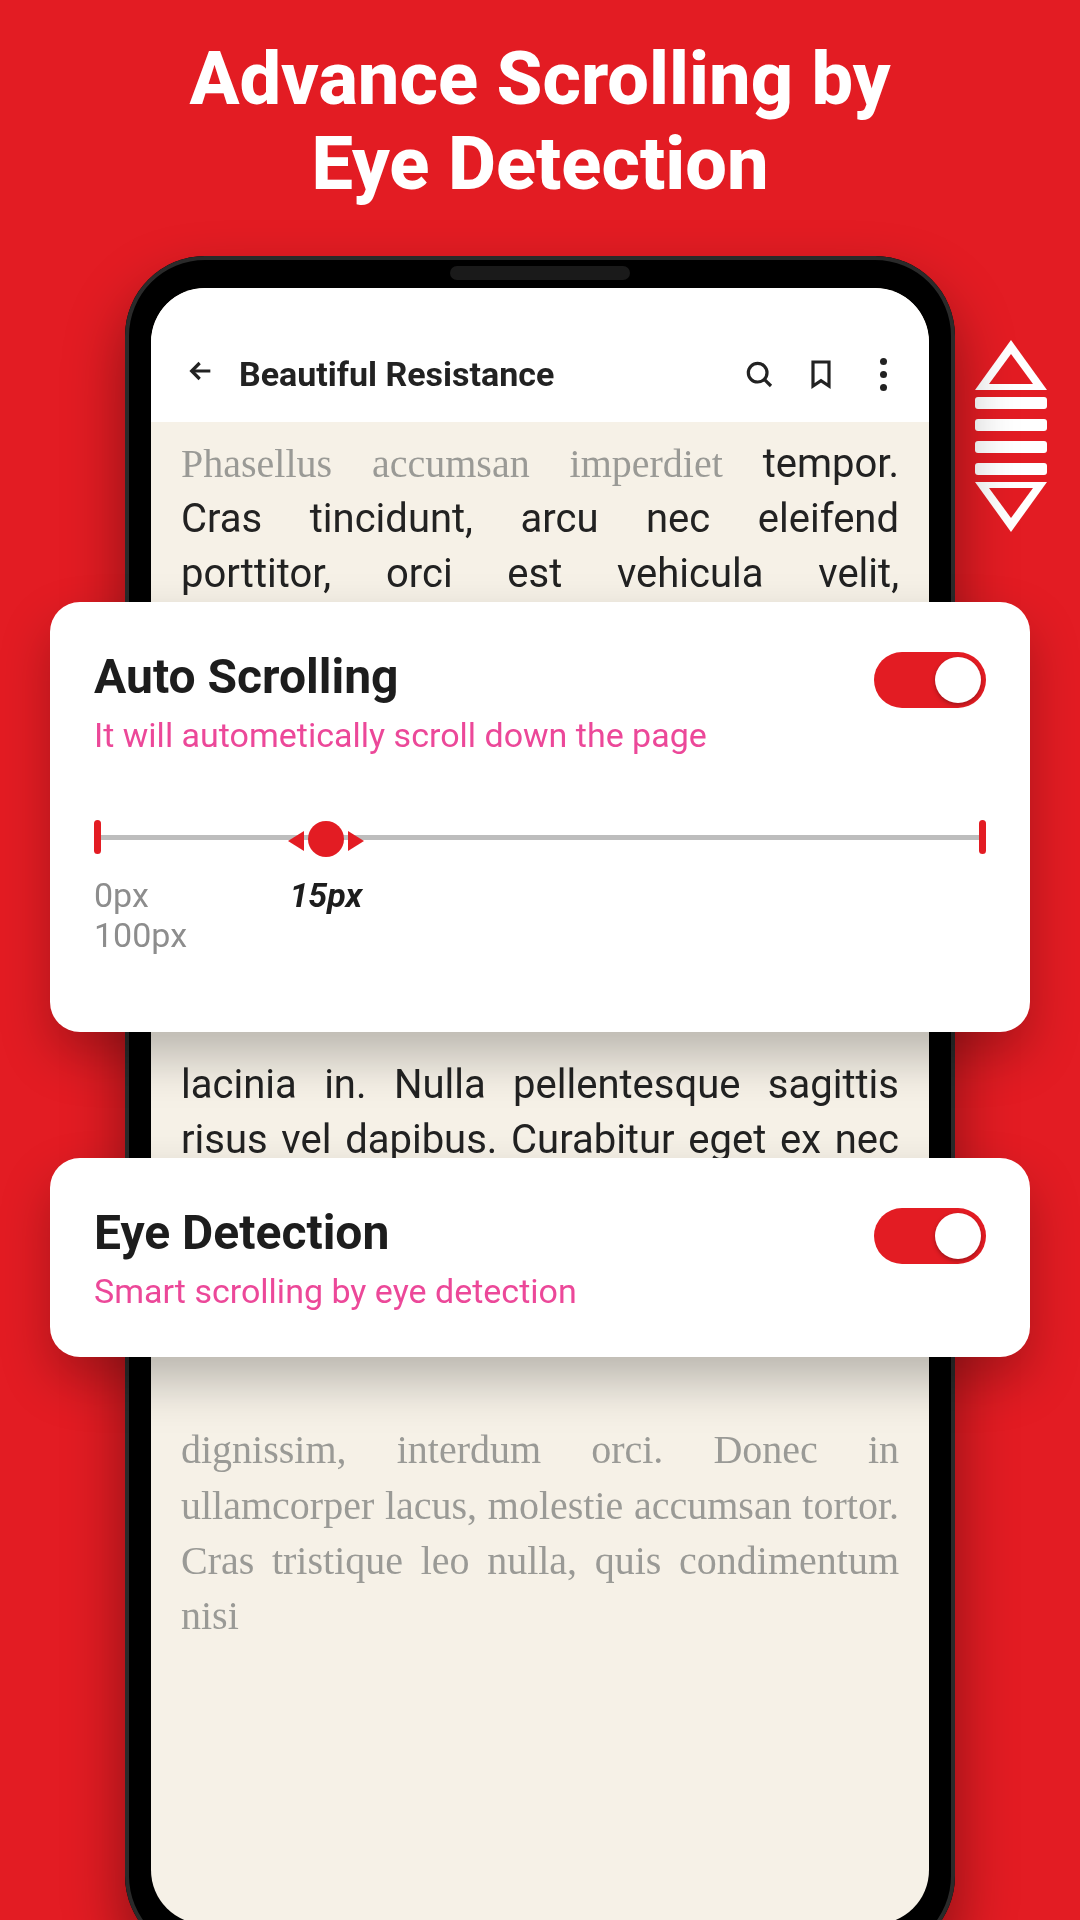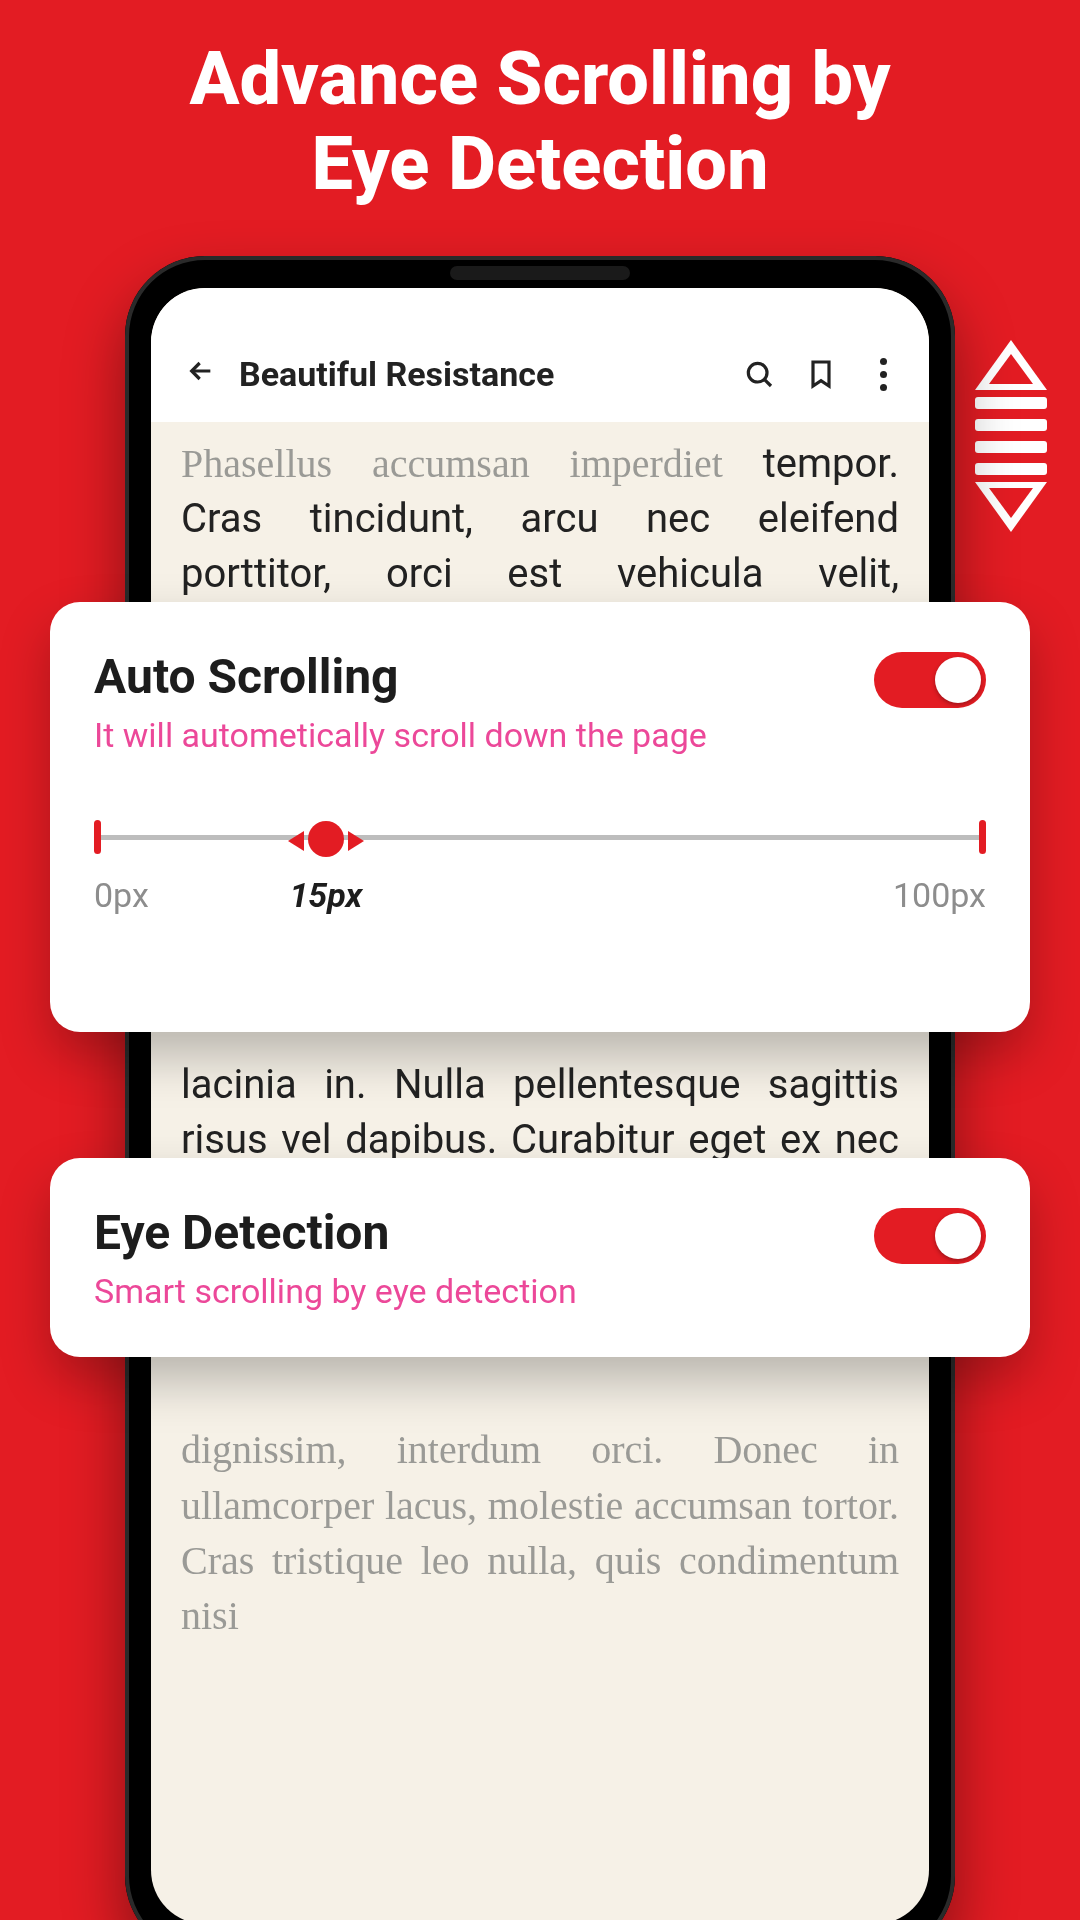--- a/index.html
+++ b/index.html
@@ -110,21 +110,21 @@
   .card1{top:592px;height:430px;margin-top:10px;}
   .slider-wrap{margin-top:56px;position:relative;height:110px;}
   .track{position:absolute;left:0;right:0;top:24px;height:5px;background:#bdbdbd;border-radius:3px;}
   .track::before,.track::after{content:"";position:absolute;width:7px;height:34px;background:#e31c23;border-radius:4px;top:-15px;}
   .track::before{left:0;} .track::after{right:0;}
   .handle{position:absolute;top:10px;left:26%;transform:translateX(-50%);width:44px;height:44px;}
   .handle .ball{width:36px;height:36px;background:#e31c23;border-radius:50%;margin:0 auto;}
   .handle .al,.handle .ar{position:absolute;top:10px;width:0;height:0;border-top:10px solid transparent;border-bottom:10px solid transparent;}
   .handle .al{left:-16px;border-right:16px solid #e31c23;}
   .handle .ar{right:-16px;border-left:16px solid #e31c23;}
-  .slider-labels{display:flex;justify-content:space-between;position:absolute;left:0;right:0;top:64px;font-size:34px;color:#8d8d8d;}
+  .slider-labels{display:flex;justify-content:space-between;position:absolute;left:0;right:0;top:64px;font-size:34px;color:#8d8d8d;flex-direction:column;}
   .slider-labels .cur{color:#1d1d1d;font-weight:700;position:absolute;left:26%;transform:translateX(-50%);font-style:italic;}
   .card2{top:1158px;}
 </style>
 </head>
 <body>
 
 <div class="hero-title">
   <div>Advance Scrolling by</div>
   <div>Eye Detection</div>
 </div>

